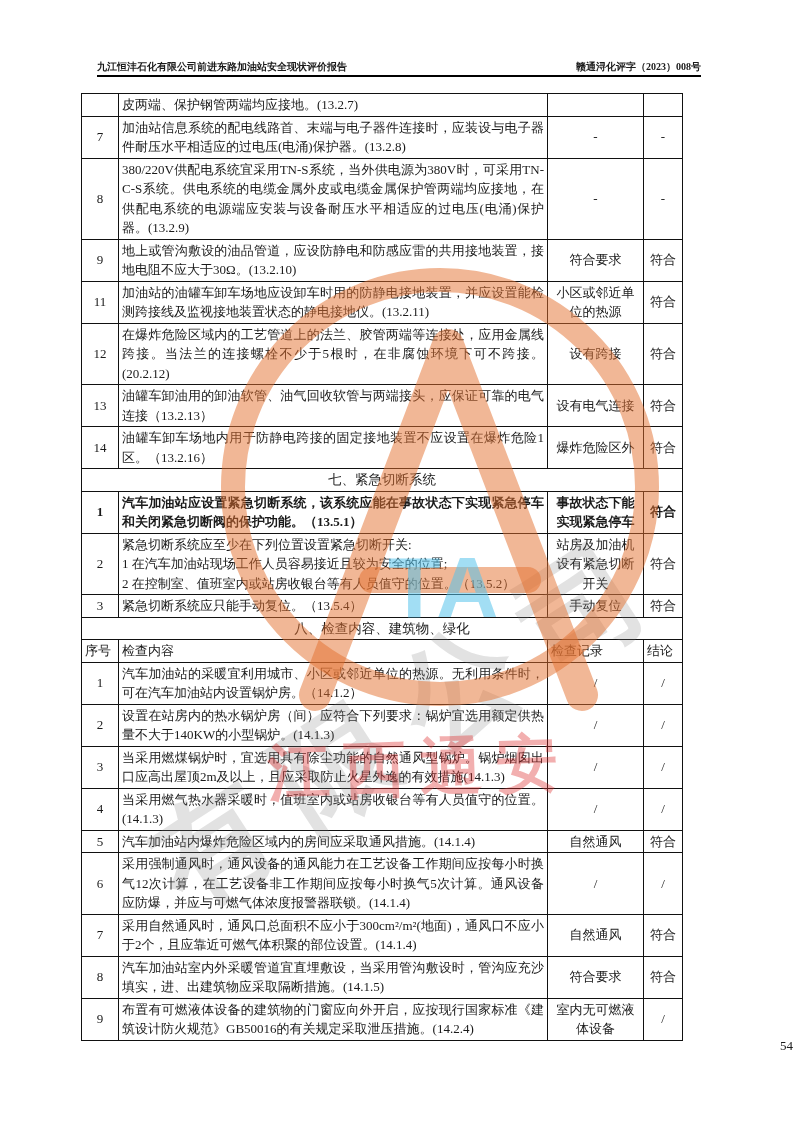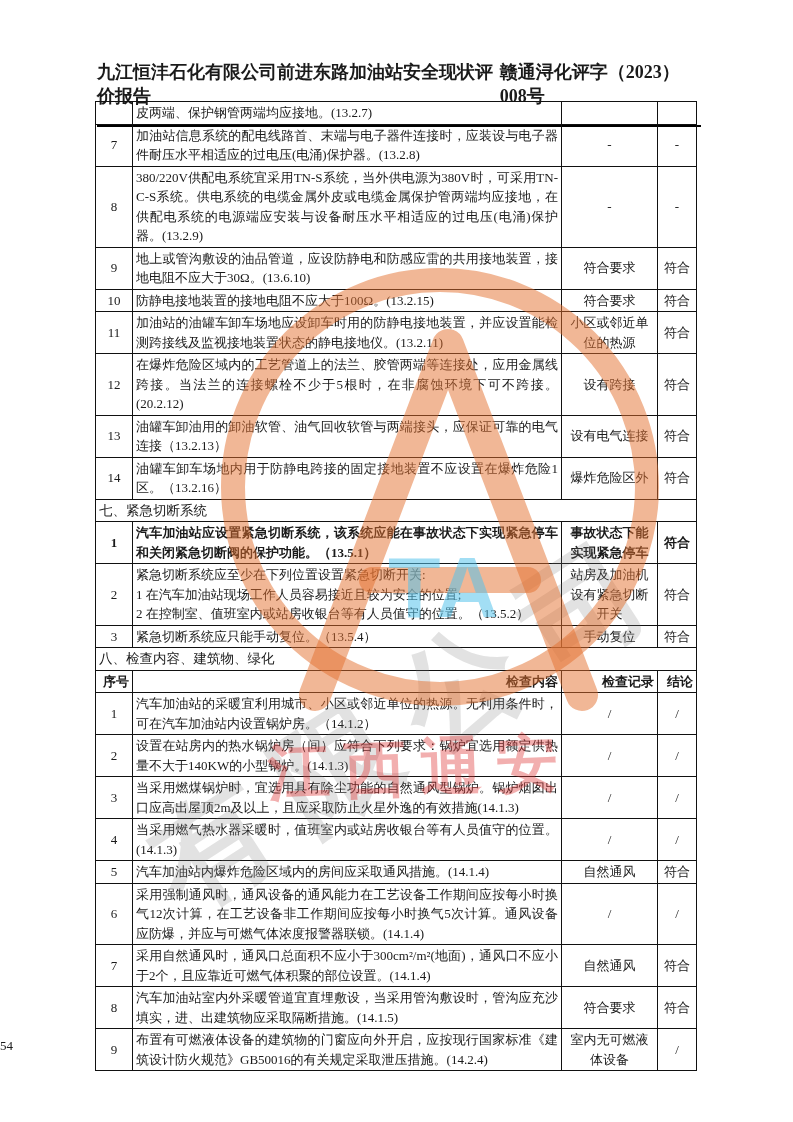--- a/index.html
+++ b/index.html
@@ -2,34 +2,34 @@
 <html><head>
 <meta charset="utf-8">
 <style>
   html,body{margin:0;padding:0;background:#fff;}
   .page{position:relative;width:793px;height:1122px;background:#fff;overflow:hidden;
         font-family:"Liberation Serif","DejaVu Serif",serif;color:#1a1a1a;}
   .content{position:relative;z-index:1;}
   
   .header{position:absolute;top:60px;left:97px;width:604px;display:flex;
           justify-content:space-between;align-items:flex-end;border-bottom:2px solid #000;
-          padding-bottom:17px;font-size:18px;font-weight:bold;}
-  
-  table.check{position:absolute;top:93px;left:95px;width:601px;border-collapse:collapse;
-              table-layout:fixed;font-size:13px;margin-top:8px;}
+          padding-bottom:1px;font-size:10px;font-weight:bold;}
+  
+  table.check{position:absolute;top:93px;left:81px;width:601px;border-collapse:collapse;
+              table-layout:fixed;font-size:13px;}
   table.check td{border:1.6px solid #111;padding:1px 3px;line-height:19.5px;
                  vertical-align:middle;overflow:hidden;}
   td.no{text-align:center;padding:1px 0;}
   td.content{text-align:justify;white-space:pre-line;}
   td.record,td.concl{text-align:center;line-height:18px;}
-  td.section{text-align:left;font-size:13.5px;padding:2px 0;}
-  tr.colhead td{text-align:right;font-weight:bold;}
+  td.section{text-align:center;font-size:13.5px;padding:2px 0;}
+  tr.colhead td{text-align:left;}
   .bold{font-weight:bold;}
   
-  .footer{position:absolute;top:1038px;left:0;width:100%;text-align:left;font-size:13px;}
+  .footer{position:absolute;top:1038px;left:0;width:100%;text-align:right;font-size:13px;}
   
   .wm{position:absolute;inset:0;z-index:2;pointer-events:none;}
   .wm-gray{position:absolute;left:-40px;top:640px;width:900px;text-align:center;
            font-size:118px;font-weight:bold;color:rgba(125,125,125,0.22);
            letter-spacing:28px;transform:rotate(-33deg);transform-origin:center;
            white-space:nowrap;}
   .wm-blue{position:absolute;left:388px;top:538px;font-size:86px;font-weight:bold;
            font-family:"Liberation Sans","DejaVu Sans",sans-serif;
            color:rgba(85,195,235,0.55);letter-spacing:2px;}
   .wm-red{position:absolute;left:268px;top:726px;font-size:62px;font-weight:bold;
@@ -69,27 +69,21 @@
             <td class="concl">-</td>
           </tr>
           <tr>
             <td class="no">8</td>
             <td class="content">380/220V供配电系统宜采用TN-S系统，当外供电源为380V时，可采用TN-C-S系统。供电系统的电缆金属外皮或电缆金属保护管两端均应接地，在供配电系统的电源端应安装与设备耐压水平相适应的过电压(电涌)保护器。(13.2.9)</td>
             <td class="record">-</td>
             <td class="concl">-</td>
           </tr>
           <tr>
             <td class="no">9</td>
-            <td class="content">地上或管沟敷设的油品管道，应设防静电和防感应雷的共用接地装置，接地电阻不应大于30Ω。(13.6.10)</td>
-            <td class="record">符合要求</td>
-            <td class="concl">符合</td>
-          </tr>
-          <tr>
-            <td class="no">10</td>
-            <td class="content">防静电接地装置的接地电阻不应大于100Ω。(13.2.15)</td>
+            <td class="content">地上或管沟敷设的油品管道，应设防静电和防感应雷的共用接地装置，接地电阻不应大于30Ω。(13.2.10)</td>
             <td class="record">符合要求</td>
             <td class="concl">符合</td>
           </tr>
           <tr>
             <td class="no">11</td>
             <td class="content">加油站的油罐车卸车场地应设卸车时用的防静电接地装置，并应设置能检测跨接线及监视接地装置状态的静电接地仪。(13.2.11)</td>
             <td class="record">小区或邻近单位的热源</td>
             <td class="concl">符合</td>
           </tr>
           <tr>

